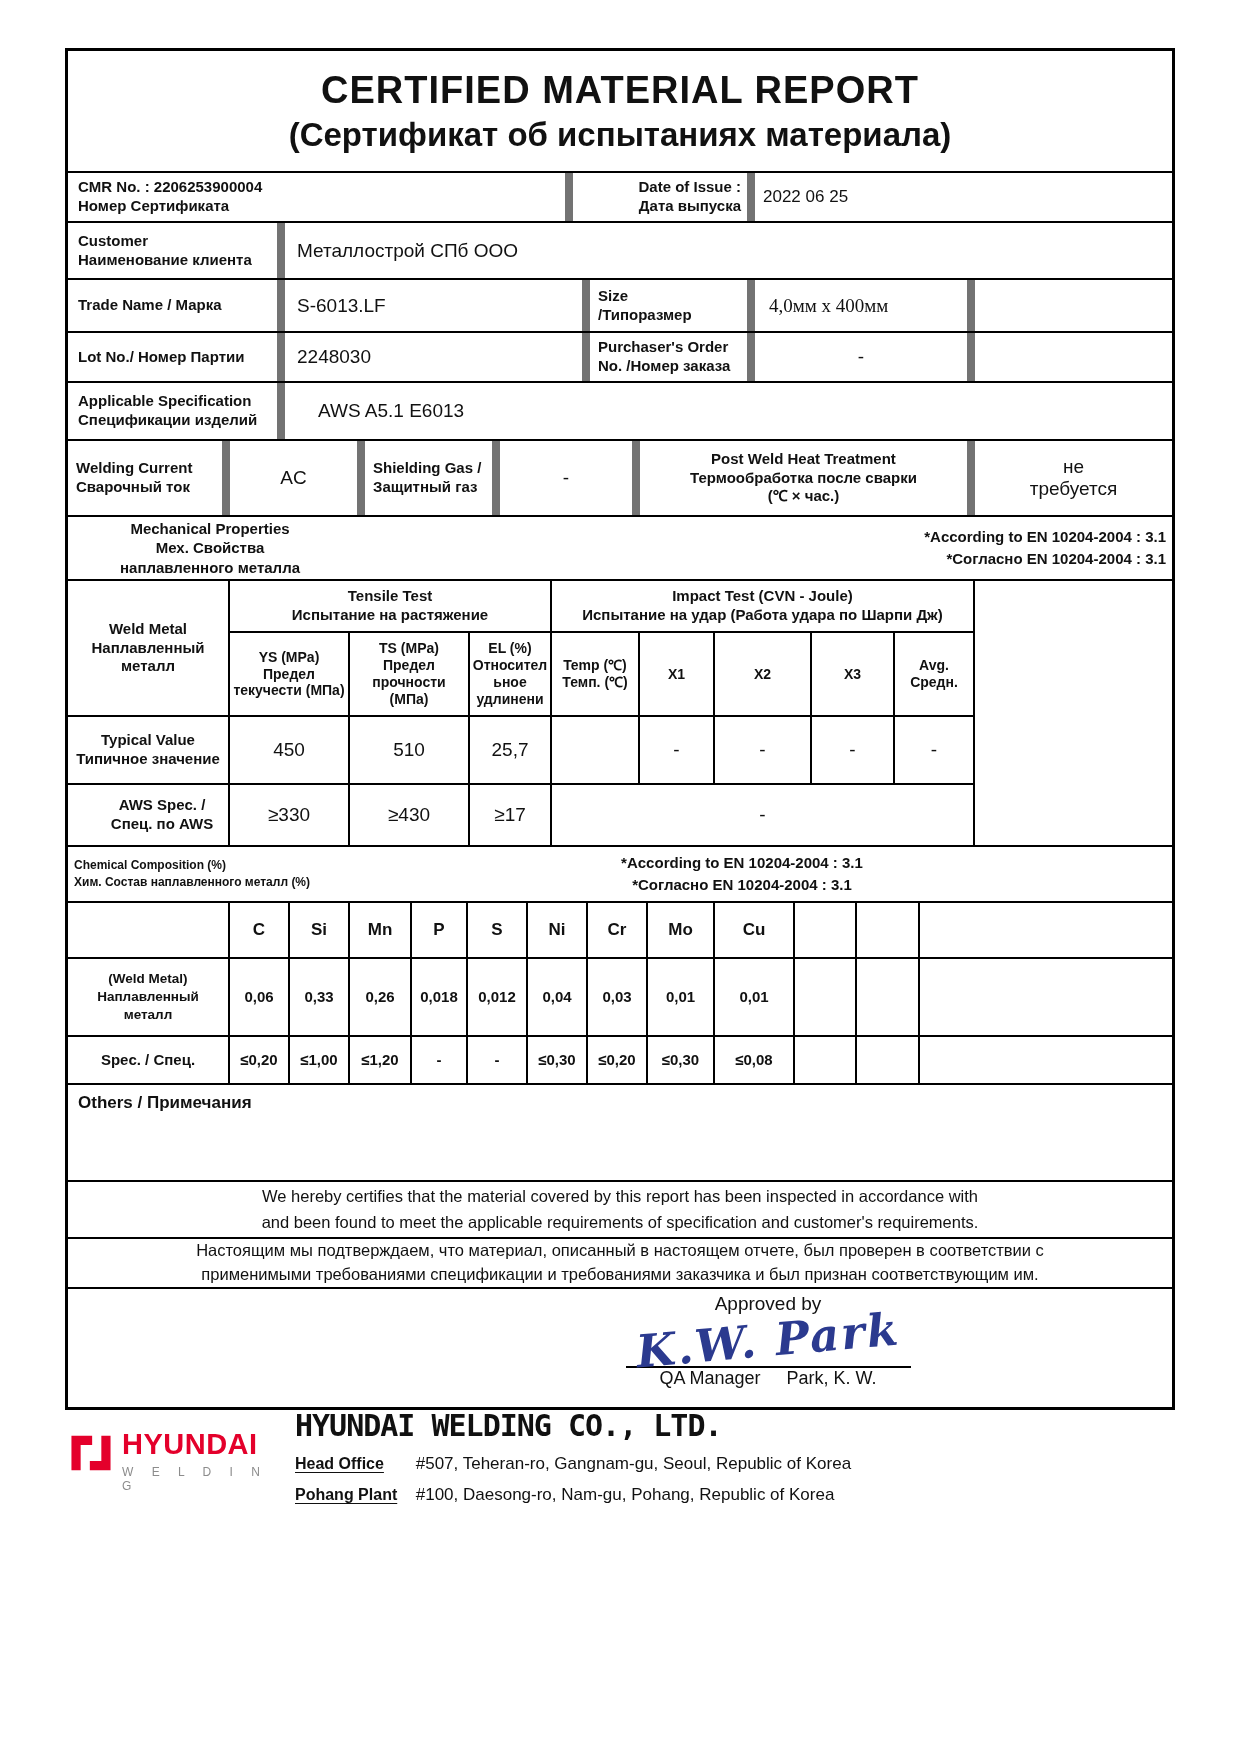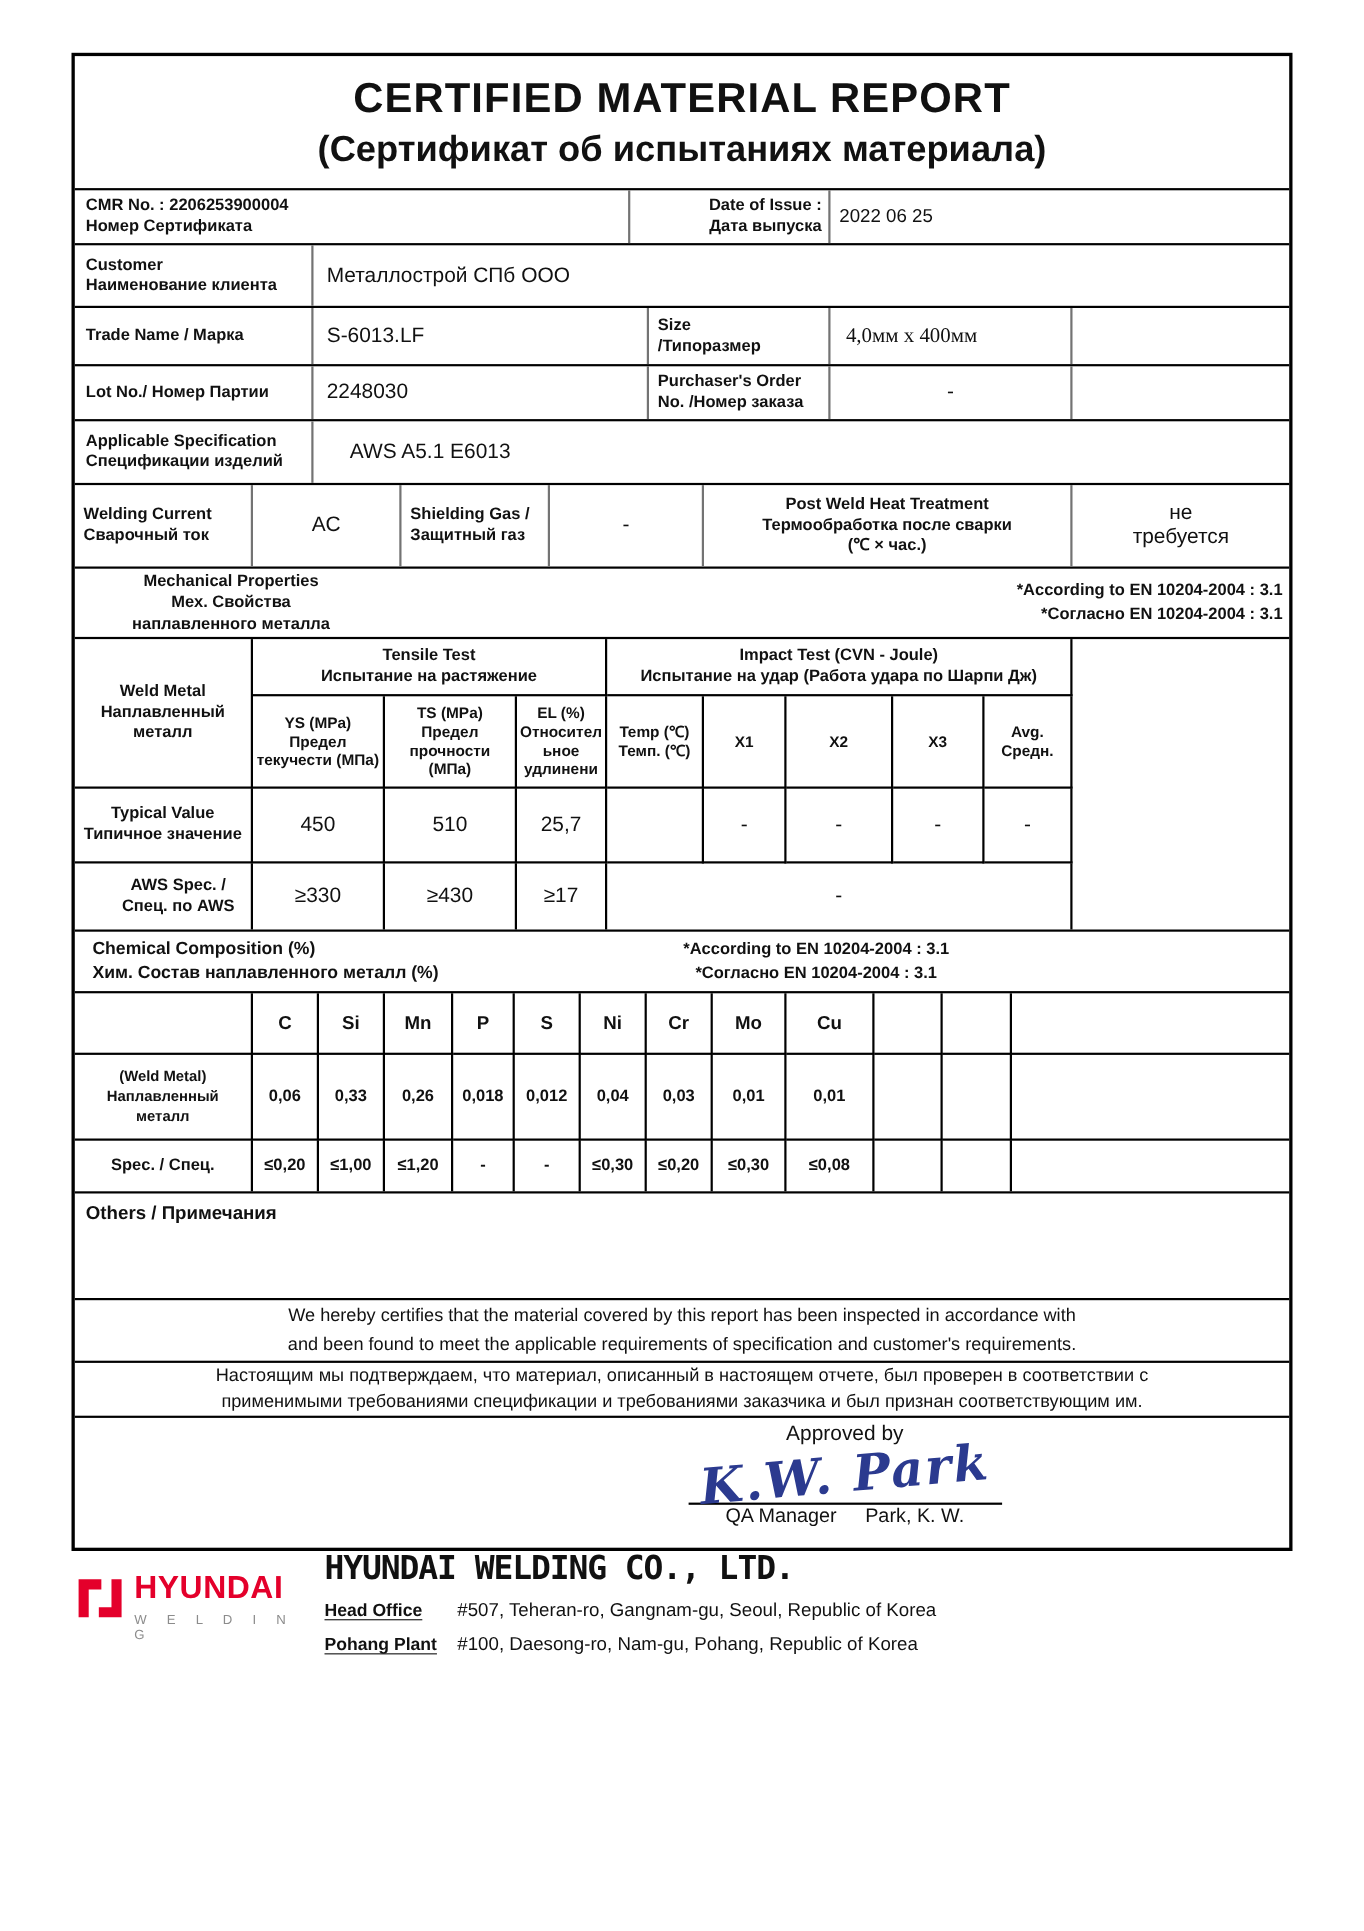--- a/index.html
+++ b/index.html
@@ -2,21 +2,21 @@
 <html><head>
 <meta charset="utf-8">
 <style>
   * { margin:0; padding:0; box-sizing:border-box; }
   html,body { background:#ffffff; }
   body { font-family:"Liberation Sans", sans-serif; color:#111; }
   .page { position:relative; width:1240px; height:1755px; background:#fff; overflow:hidden; }
   .doc { position:absolute; left:65px; top:48px; width:1110px; border:3px solid #000; background:#fff; }
   .band { display:flex; border-bottom:2px solid #000; align-items:stretch; }
   .band.last { border-bottom:none; }
-  .c { border-right:2px solid #737373; display:flex; flex-direction:column; justify-content:center; }
+  .c { border-right:8px solid #737373; display:flex; flex-direction:column; justify-content:center; }
   .c.end { border-right:none; }
   .lines { white-space:pre-line; }
   .b { font-weight:bold; }
   .ctr { align-items:center; text-align:center; }
   .pl8 { padding-left:8px; } .pl10 { padding-left:10px; } .pl12 { padding-left:12px; } .pl14 { padding-left:14px; }
   .f15 { font-size:15px; line-height:1.25; } .f14 { font-size:14px; line-height:1.2; }
   .f17 { font-size:17px; } .f19 { font-size:19px; }
 
   .title-band { height:122px; display:flex; flex-direction:column; justify-content:center; text-align:center; border-bottom:2px solid #000; }
   .title-l1 { font-size:38px; font-weight:bold; letter-spacing:1px; }
@@ -32,21 +32,21 @@
   .mechhdr-band { height:64px; display:flex; justify-content:space-between; align-items:center; }
   .mech-title { margin-left:52px; text-align:center; font-weight:bold; font-size:15px; line-height:1.3; }
   .mech-acc { text-align:right; padding-right:6px; font-weight:bold; font-size:15px; line-height:1.45; }
 
   .mech-grid { display:grid; grid-template-columns:162px 120px 120px 82px 88px 75px 97px 83px 80px 197px; grid-template-rows:52px 84px 68px 60px; border-bottom:2px solid #000; }
   .g { border-right:2px solid #000; border-bottom:2px solid #000; display:flex; flex-direction:column; justify-content:center; align-items:center; text-align:center; }
   .g.nr { border-right:none; }
   .g.nb { border-bottom:none; }
 
   .chemhdr-band { height:56px; display:flex; justify-content:space-between; align-items:center; }
-  .chem-title { padding-left:16px; font-weight:bold; font-size:16px; line-height:1.4; }
+  .chem-title { padding-left:6px; font-weight:bold; font-size:12px; line-height:1.4; }
   .chem-acc { width:400px; margin-right:230px; text-align:center; font-weight:bold; font-size:15px; line-height:1.45; }
 
   .chem-grid { display:grid; grid-template-columns:162px 60px 60px 62px 56px 60px 60px 60px 67px 80px 62px 63px 252px; grid-template-rows:56px 78px 46px; border-bottom:2px solid #000; }
 
   .others-band { height:97px; display:flex; flex-direction:column; justify-content:flex-start; padding:8px 10px; }
   .others-label { font-weight:bold; font-size:17px; }
 
   .cert-band { display:flex; flex-direction:column; justify-content:center; text-align:center; }
   .cert-en { height:57px; font-size:16.5px; line-height:1.55; }
   .cert-ru { height:50px; font-size:16.5px; line-height:1.45; }

